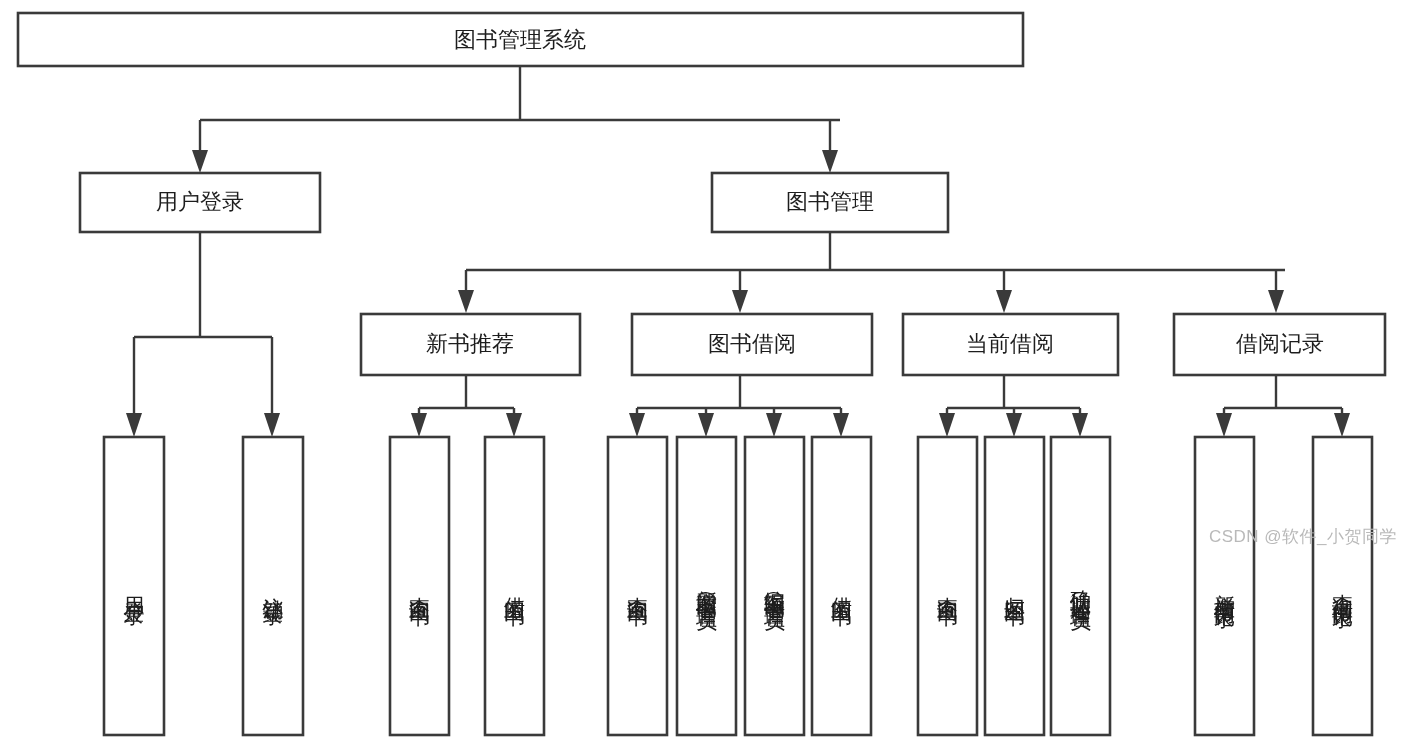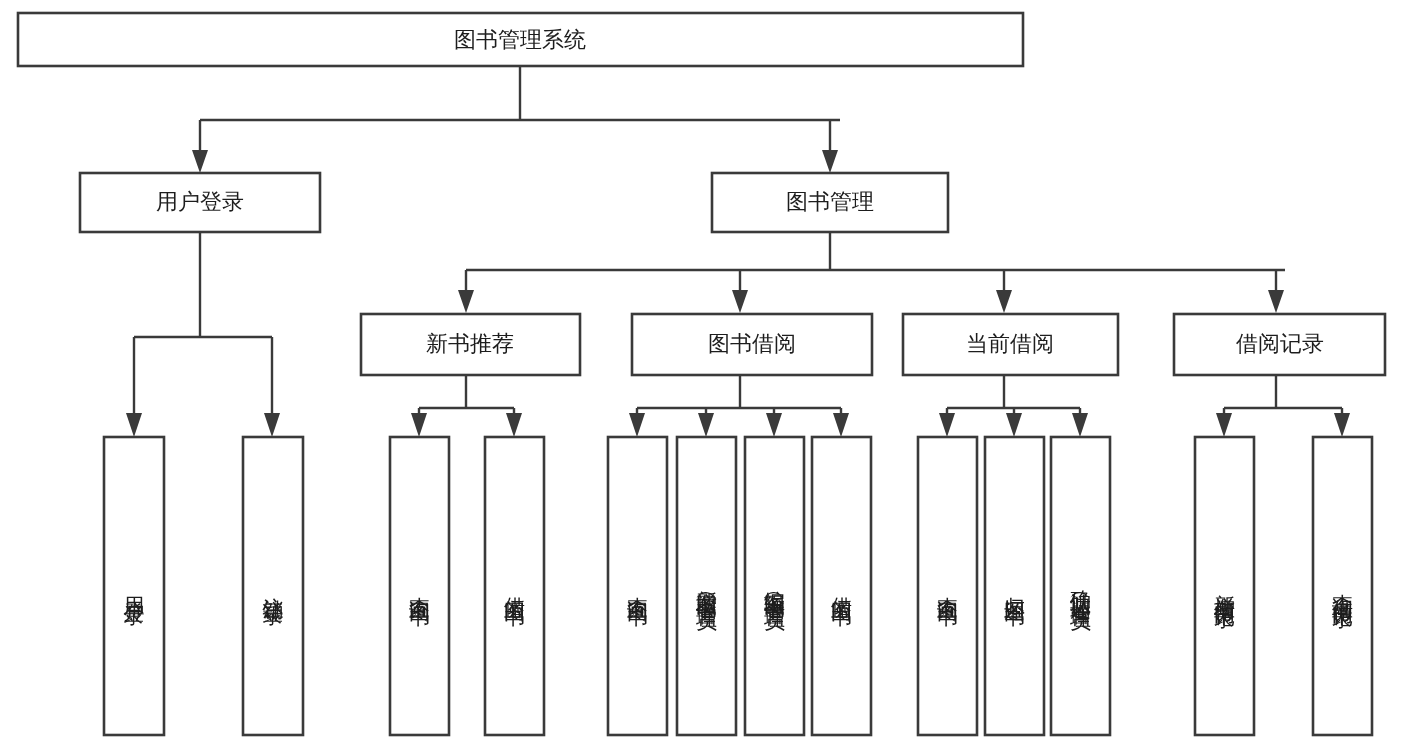--- a/index.html
+++ b/index.html
@@ -248,14 +248,15 @@
   <div class="leaf-label-wrap" style="left:1051px; top:437px; width:59px; height:298px;">
     <span class="leaf-label">确认归还（管理员）</span>
   </div>
   <div class="leaf-label-wrap" style="left:1195px; top:437px; width:59px; height:298px;">
     <span class="leaf-label">新增借阅记录</span>
   </div>
   <div class="leaf-label-wrap" style="left:1313px; top:437px; width:59px; height:298px;">
     <span class="leaf-label">查询借阅记录</span>
   </div>
 
+  <div class="watermark">CSDN @软件_小贺同学</div>
 
 </div>
 
 </body></html>

